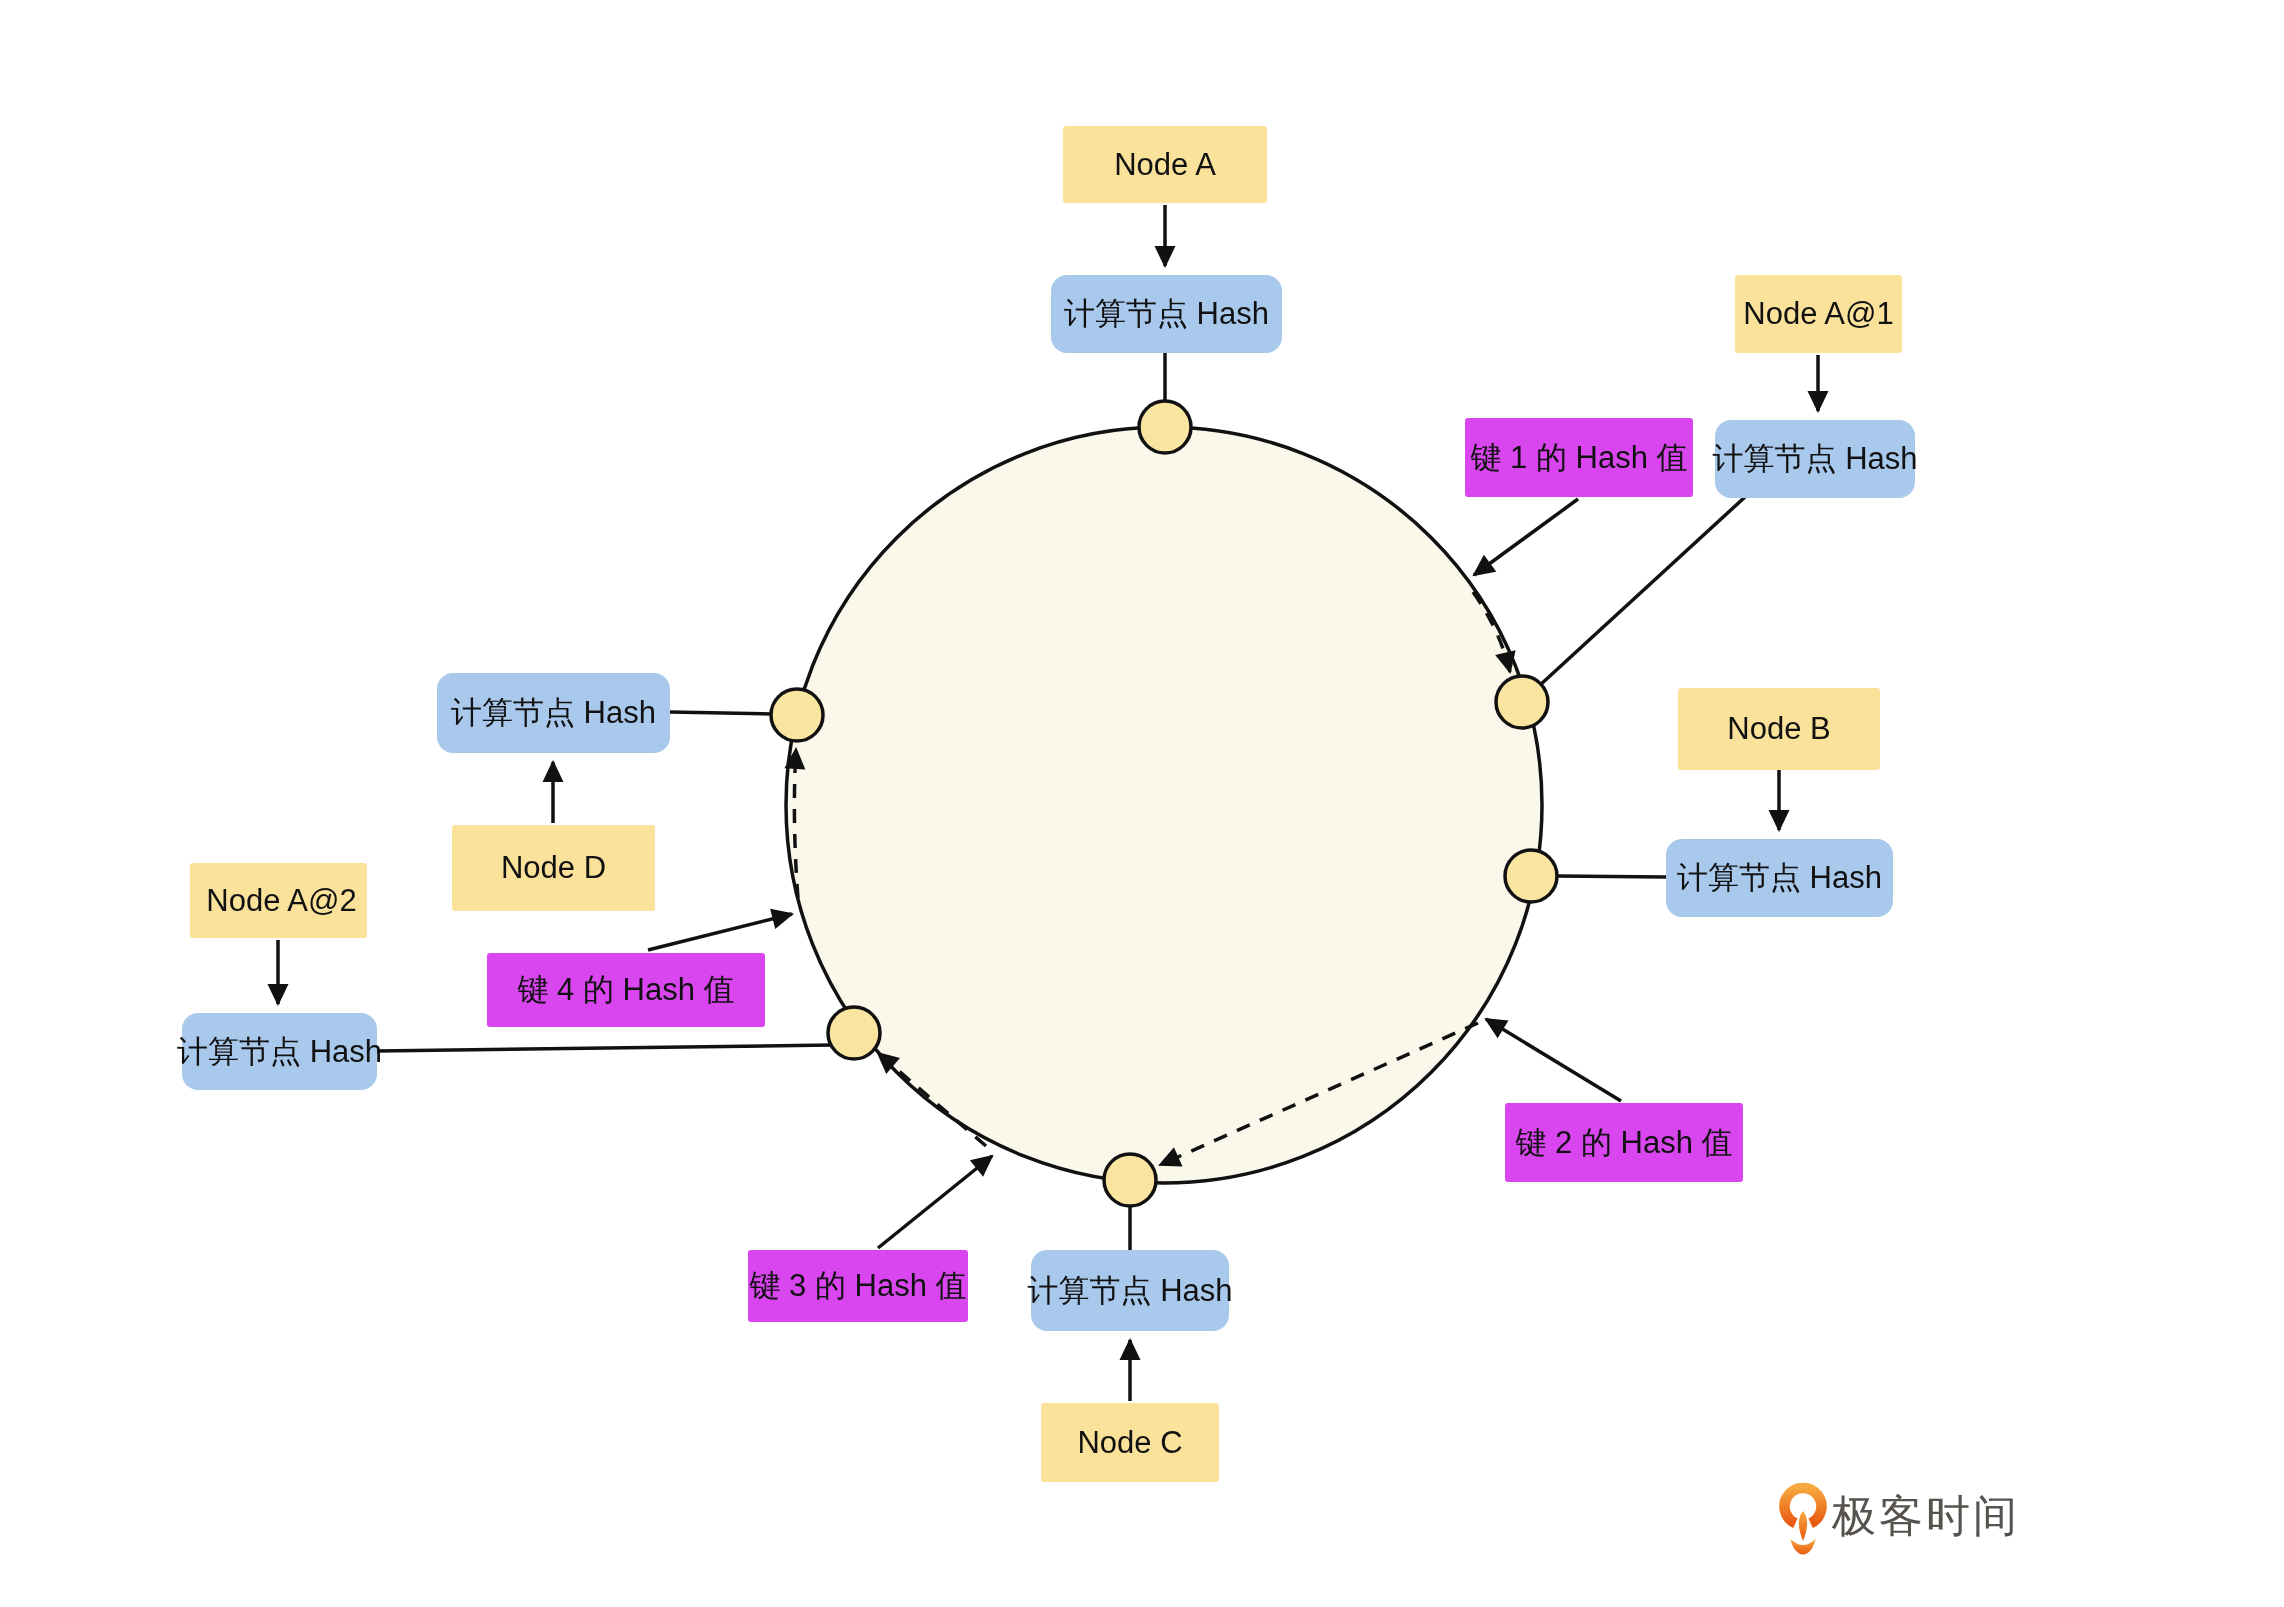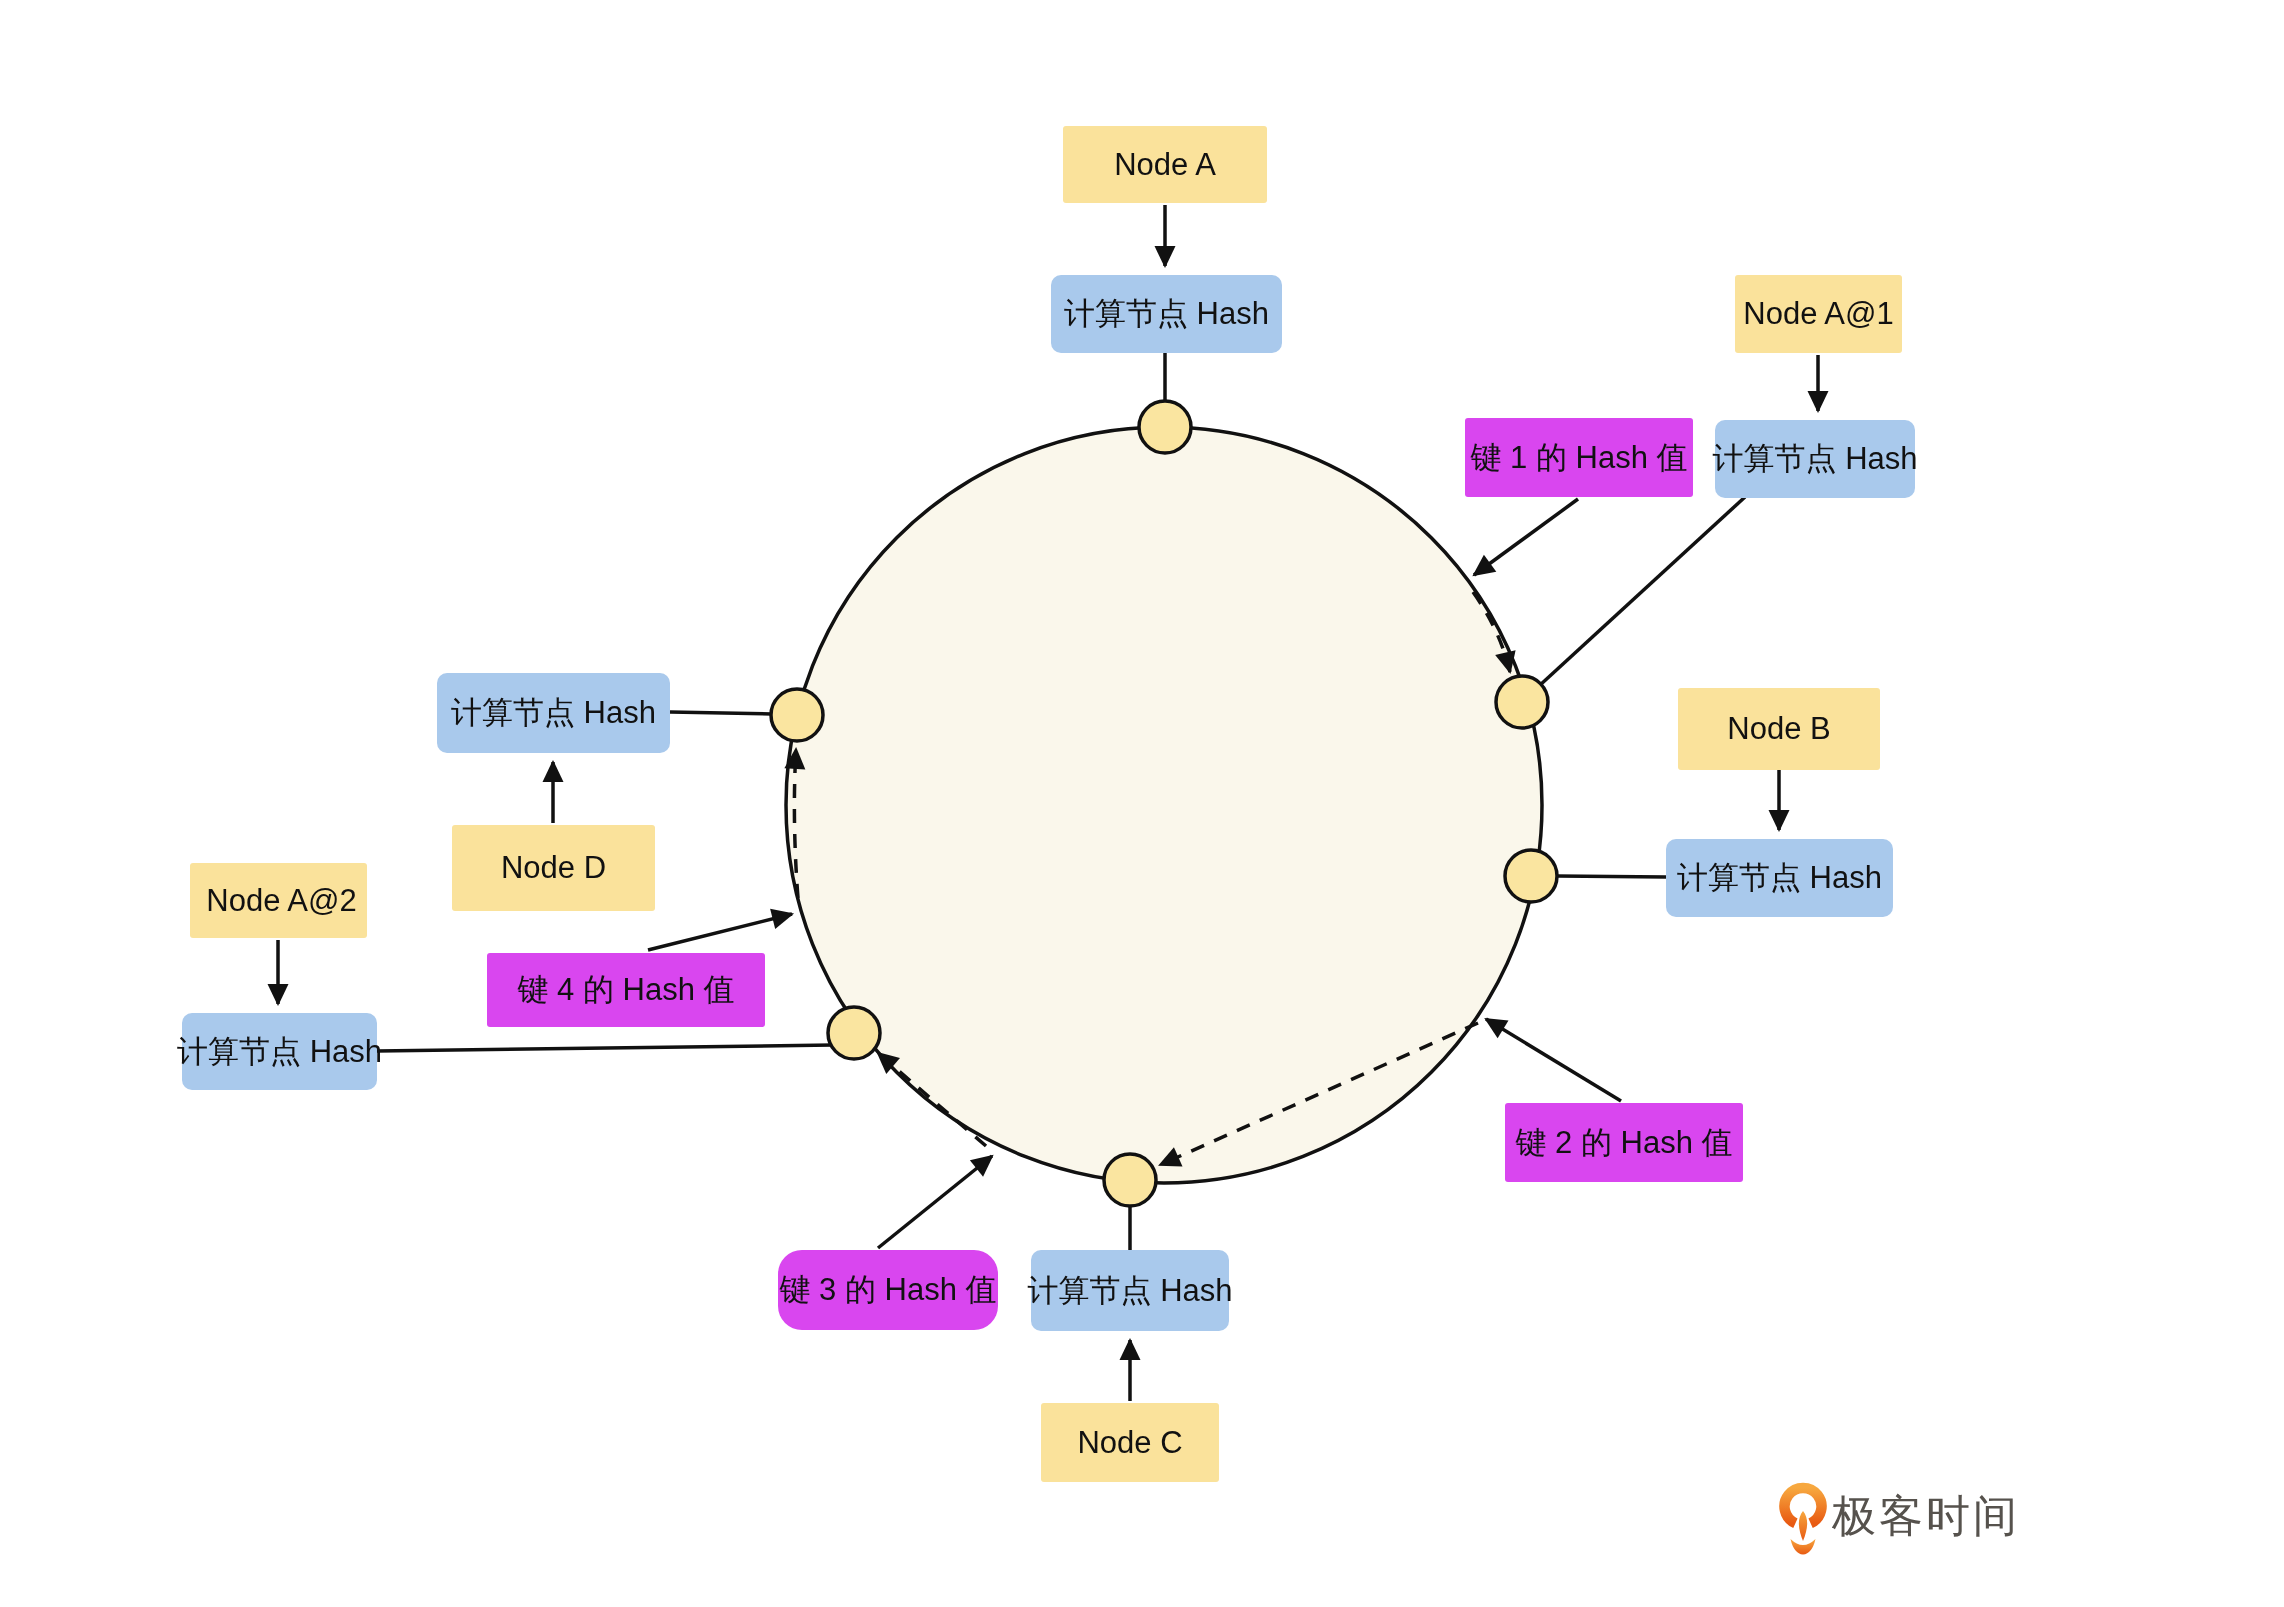--- a/index.html
+++ b/index.html
@@ -11,21 +11,21 @@
     overflow:hidden;
   }
   #wires{position:absolute;left:0;top:0;width:2284px;height:1607px;}
   .box{
     position:absolute;
     display:flex;align-items:center;justify-content:center;
     font-size:31px;color:#111111;white-space:nowrap;
     box-sizing:border-box;
   }
   .node-box{background:#FAE29B;border-radius:3px;}
-  .hash-box{background:#A9C9EC;border-radius:10px;align-items:center;}
+  .hash-box{background:#A9C9EC;border-radius:16px;align-items:center;}
   .key-box{background:#d946ef;border-radius:3px;}
   #logo{
     position:absolute;left:1778px;top:1478px;
     display:flex;align-items:center;
   }
   #logo .brand{
     font-size:44px;letter-spacing:3px;color:#56524D;font-weight:500;
     line-height:1;
   }
 </style>
@@ -129,21 +129,21 @@
   <div class="box hash-box" style="left:437px;top:673px;width:233px;height:80px;">
       <span>计算节点 Hash</span>
     </div>
 
   <div class="box key-box" style="left:1465px;top:418px;width:228px;height:79px;">
       <span>键 1 的 Hash 值</span>
     </div>
   <div class="box key-box" style="left:1505px;top:1103px;width:238px;height:79px;">
       <span>键 2 的 Hash 值</span>
     </div>
-  <div class="box key-box" style="left:778px;top:1250px;width:220px;height:80px;border-radius:24px;">
+  <div class="box key-box" style="left:748px;top:1250px;width:220px;height:72px;">
       <span>键 3 的 Hash 值</span>
     </div>
   <div class="box key-box" style="left:487px;top:953px;width:278px;height:74px;">
       <span>键 4 的 Hash 值</span>
     </div>
 
   <div id="logo">
     <span style="display:inline-block;width:54px;height:76px;"></span>
     <span class="brand">极客时间</span>
   </div>

